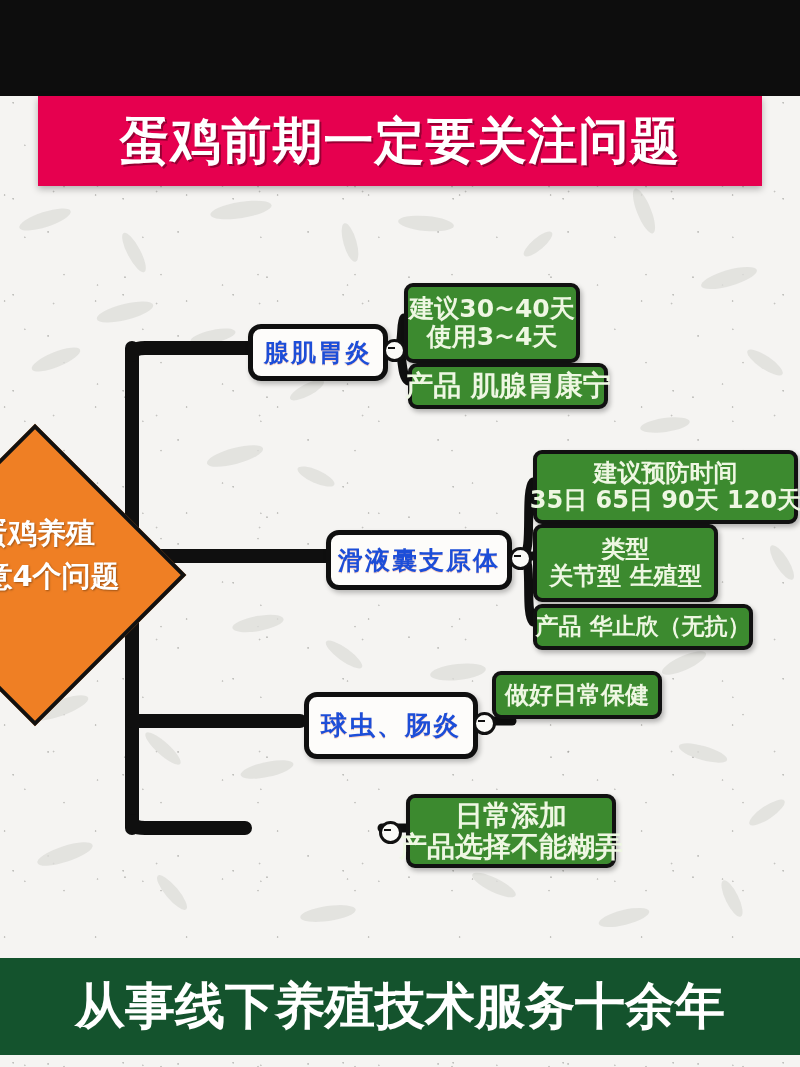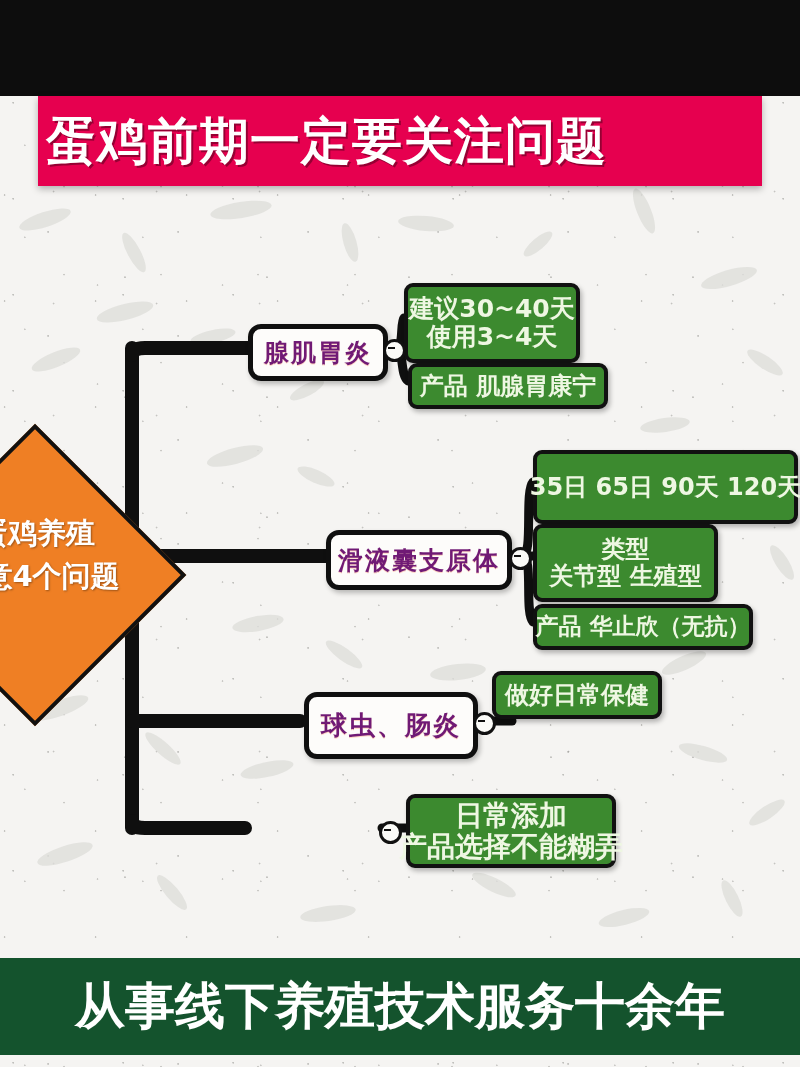--- a/index.html
+++ b/index.html
@@ -38,22 +38,22 @@
     line-height:80px;
     text-shadow:2px 2px 0 rgba(0,0,0,.6);
     white-space:nowrap;
   }
   .banner-top{
     position:absolute;left:38px;top:96px;width:724px;height:90px;
     background:#e6004f;z-index:41;
     box-shadow:0 3px 7px rgba(0,0,0,.28);
   }
   .banner-top-text{
-    position:absolute;left:8px;top:0;width:724px;height:90px;line-height:90px;
-    color:#ffffff;font-size:50px;font-weight:bold;letter-spacing:1px;
+    position:absolute;left:0;top:0;width:724px;height:90px;line-height:90px;
+    text-align:center;color:#ffffff;font-size:50px;font-weight:bold;letter-spacing:1px;
     font-family:"DejaVu Sans","Liberation Sans",sans-serif;
     text-shadow:2px 2px 0 rgba(0,0,0,.35);
     white-space:nowrap;
   }
 
   
   .banner-bottom{
     position:absolute;left:0;top:958px;width:800px;height:97px;background:#14532d;z-index:41;
   }
   .banner-bottom-text{
@@ -79,21 +79,21 @@
     font-family:"DejaVu Sans","Liberation Sans",sans-serif;
     text-shadow:1px 1px 2px rgba(0,0,0,.35);
     white-space:nowrap;
   }
 
   .wnode{
     position:absolute;z-index:22;background:#fdfcfa;
     border:5px solid #0f0f0f;border-radius:13px;
     box-shadow:2px 3px 5px rgba(0,0,0,.25);
     display:flex;align-items:center;justify-content:center;
-    color:#701a75;font-weight:bold;letter-spacing:2px;
+    color:#1d4ed8;font-weight:bold;letter-spacing:2px;
     font-family:"DejaVu Sans","Liberation Sans",sans-serif;
     text-shadow:0 1px 0 rgba(255,180,150,.55);
     white-space:nowrap;
   }
 
   .gnode{
     position:absolute;z-index:22;background:#3c8a2f;
     border:4px solid #111;border-radius:9px;
     box-shadow:2px 3px 5px rgba(0,0,0,.28);
     display:flex;flex-direction:column;align-items:center;justify-content:center;
@@ -195,28 +195,29 @@
   </div>
 
   <div class="wnode" style="left:248px;top:324px;width:130px;height:47px;font-size:25px;">腺肌胃炎</div>
   <div class="dot" style="left:383px;top:339px;"></div>
 
   <div class="gnode" style="left:404px;top:283px;width:168px;height:72px;font-size:25px;">
     <div class="ln">建议30~40天</div>
     <div class="ln">使用3~4天</div>
   </div>
 
-  <div class="gnode" style="left:408px;top:363px;width:192px;height:38px;font-size:24px;">
+  <div class="gnode" style="left:408px;top:363px;width:192px;height:38px;font-size:28px;">
     <div class="ln">产品 肌腺胃康宁</div>
   </div>
 
   <div class="wnode" style="left:326px;top:530px;width:176px;height:50px;font-size:25px;">滑液囊支原体</div>
   <div class="dot" style="left:509px;top:547px;"></div>
 
   <div class="gnode" style="left:533px;top:450px;width:257px;height:66px;font-size:24px;">
+    <div class="ln">建议预防时间</div>
     <div class="ln">35日 65日 90天  120天</div>
   </div>
 
   <div class="gnode" style="left:533px;top:604px;width:212px;height:38px;font-size:23px;">
     <div class="ln">产品 华止欣（无抗）</div>
   </div>
 
   <div class="gnode" style="left:533px;top:524px;width:177px;height:70px;font-size:24px;">
     <div class="ln">类型</div>
     <div class="ln">关节型  生殖型</div>

